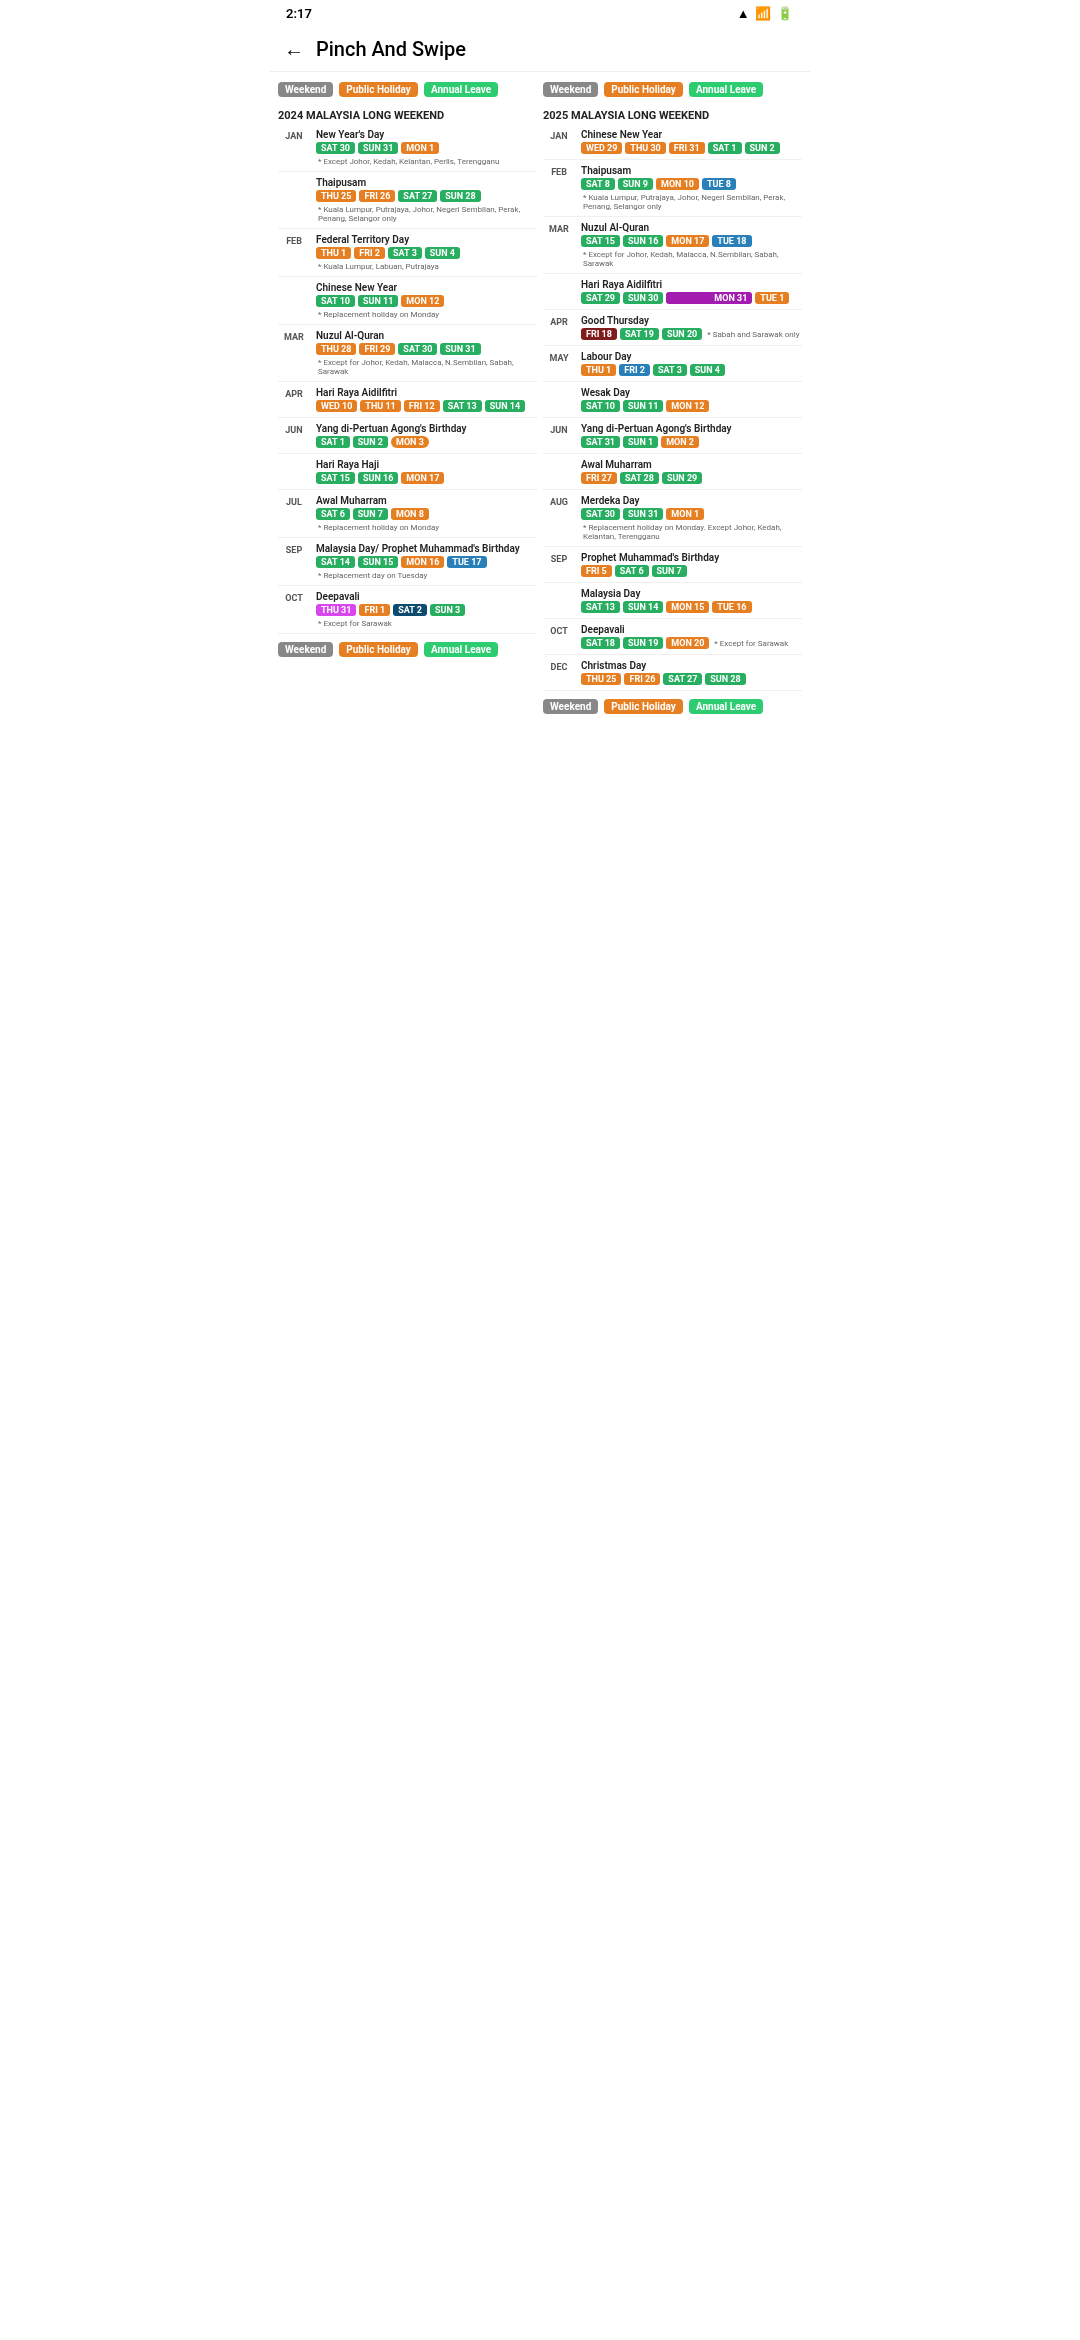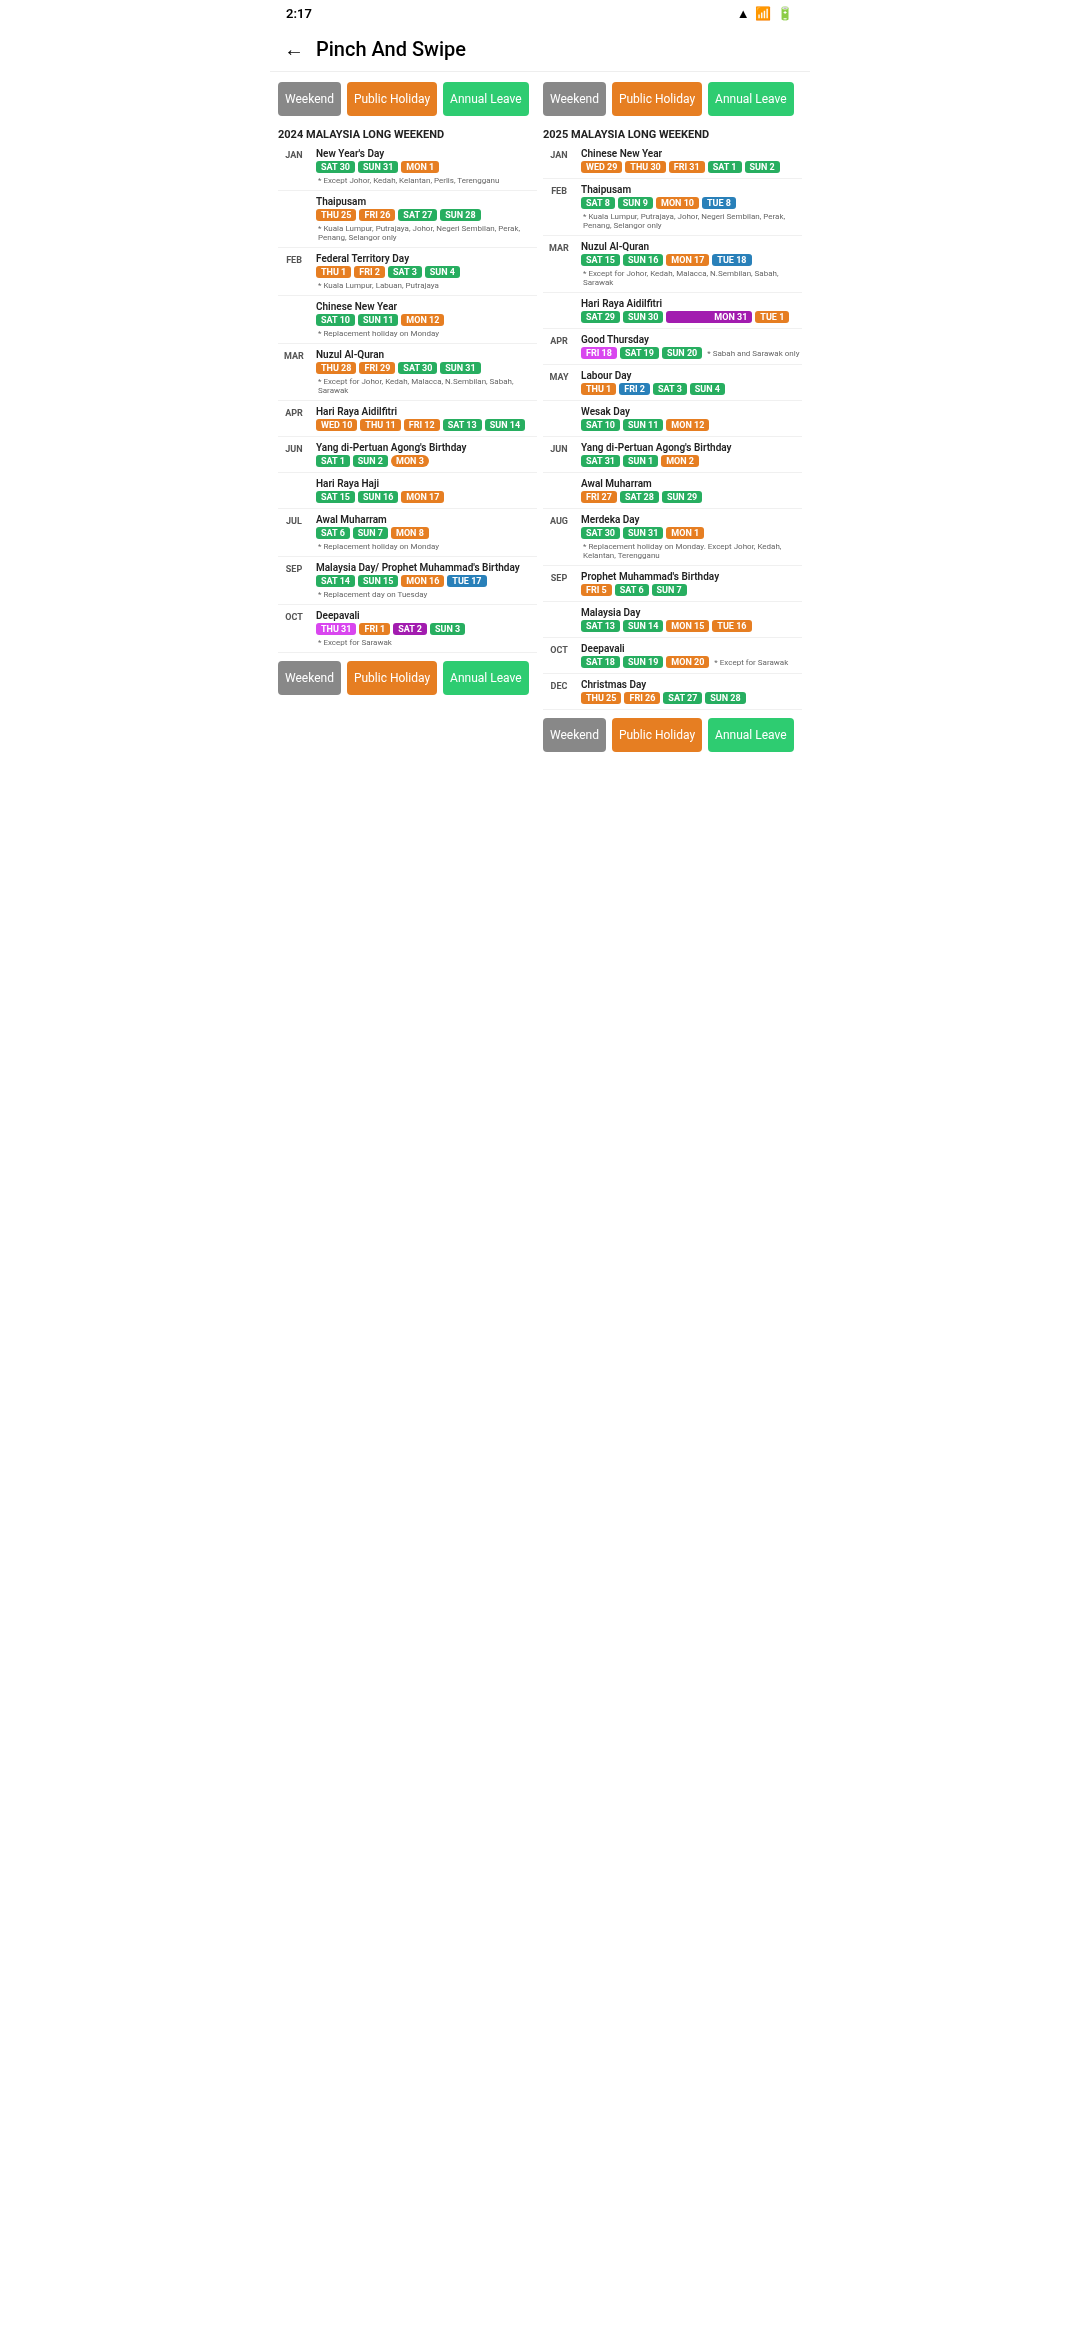--- a/index.html
+++ b/index.html
@@ -51,23 +51,23 @@
     
     .legend-row {
       display: flex;
       gap: 6px;
       flex-wrap: wrap;
       margin-bottom: 8px;
     }
 
     .badge {
       border-radius: 4px;
-      padding: 10px 7px;
-      font-size: 12px;
-      font-weight: 400;
+      padding: 2px 7px;
+      font-size: 10px;
+      font-weight: 700;
       color: #fff;
     }
     .badge-weekend { background: #888; }
     .badge-public { background: #e67e22; }
     .badge-annual { background: #2ecc71; }
 
     
     .holiday-row {
       display: flex;
       align-items: flex-start;
@@ -291,21 +291,21 @@
               </div>
             </div>
           </div>
           <div class="holiday-row">
             <div class="month-label">OCT</div>
             <div class="holiday-info">
               <div class="holiday-name">Deepavali</div>
               <div class="date-badges">
                 <span class="date-badge" style="background: #d946ef;">THU 31</span>
                 <span class="date-badge" style="background: rgb(230, 126, 34);">FRI 1</span>
-                <span class="date-badge" style="background: #a21caf;">SAT 2</span>
+                <span class="date-badge" style="background: #0c4a6e;">SAT 2</span>
                 <span class="date-badge" style="background: rgb(39, 174, 96);">SUN 3</span>
                 <span class="note-text">* Except for Sarawak</span>
               </div>
             </div>
           </div>
         </div>
 
       <div class="legend-row" style="margin-top:8px;">
         <span class="badge badge-weekend">Weekend</span>
         <span class="badge badge-public">Public Holiday</span>
@@ -374,21 +374,21 @@
                 <span class="date-badge" style="background: #a21caf; padding-left: 48px;">MON 31</span>
                 <span class="date-badge" style="background: rgb(230, 126, 34);">TUE 1</span>
               </div>
             </div>
           </div>
           <div class="holiday-row">
             <div class="month-label">APR</div>
             <div class="holiday-info">
               <div class="holiday-name">Good Thursday</div>
               <div class="date-badges">
-                <span class="date-badge" style="background: #d946ef;">FRI 18</span>
+                <span class="date-badge" style="background: #7f1d1d;">FRI 18</span>
                 <span class="date-badge" style="background: rgb(39, 174, 96);">SAT 19</span>
                 <span class="date-badge" style="background: rgb(39, 174, 96);">SUN 20</span>
                 <span class="note-text">* Sabah and Sarawak only</span>
               </div>
             </div>
           </div>
           <div class="holiday-row">
             <div class="month-label">MAY</div>
             <div class="holiday-info">
               <div class="holiday-name">Labour Day</div>

